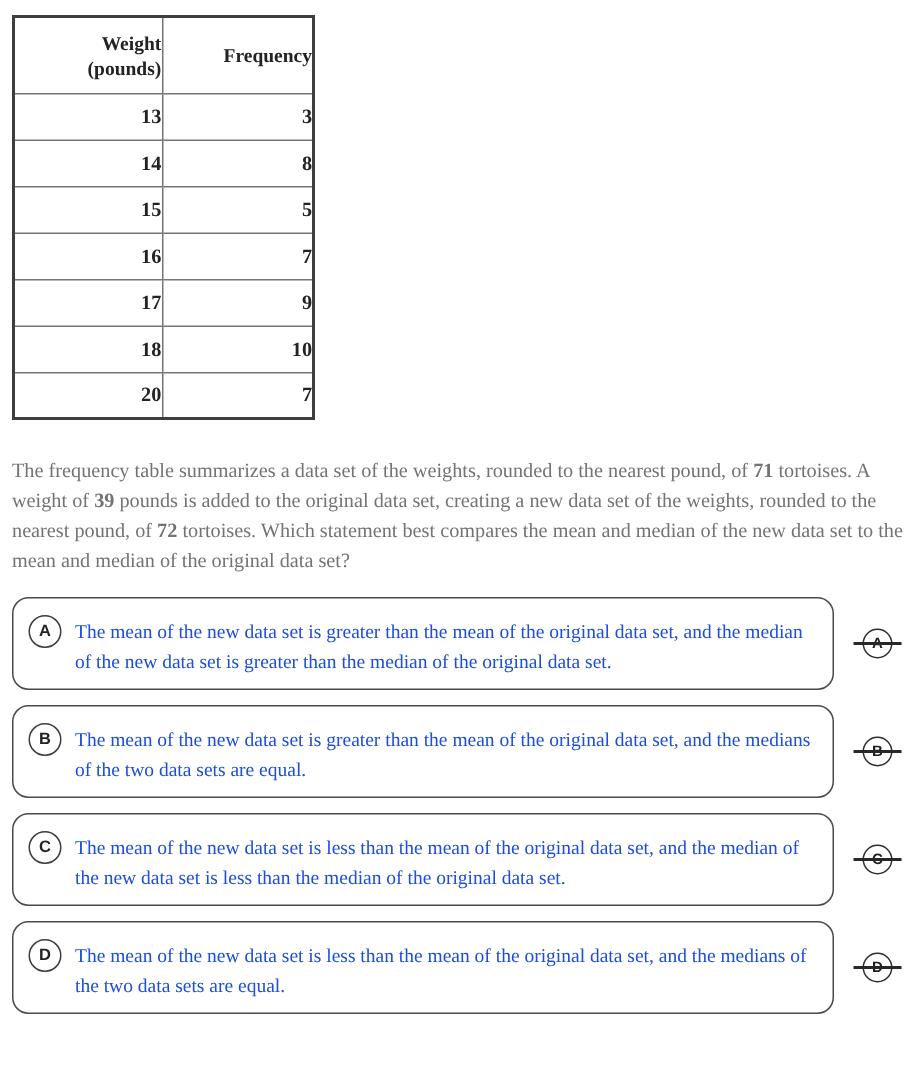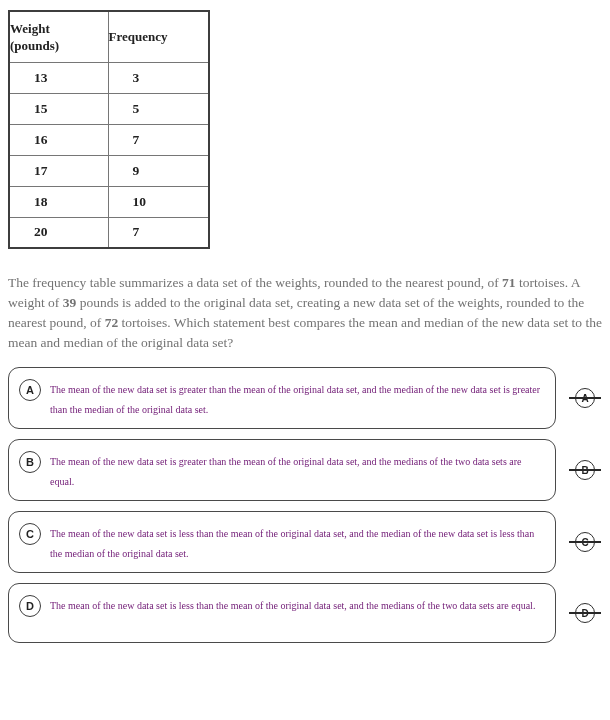--- a/index.html
+++ b/index.html
@@ -3,21 +3,21 @@
 <meta charset="utf-8">
 <style>
   * { margin:0; padding:0; box-sizing:border-box; }
   html,body { width:610px; height:720px; background:#ffffff; overflow:hidden; }
   body { font-family:"Liberation Serif", serif; color:#1f1f1f; }
 
   
   .freq-table {
     border-collapse:collapse;
     margin:10px 0 0 8px;
-    text-align:left;
+    text-align:right;
     color:#222222;
   }
   .freq-table, .freq-table th, .freq-table td { border:1px solid #767676; }
   .freq-table { border:2px solid #3e3e3e; }
   .freq-table th {
     width:99px; height:51px;
     font-size:13px; font-weight:bold;
     line-height:17px;
     white-space:pre-line;
     vertical-align:middle;
@@ -58,24 +58,24 @@
     width:22px; height:22px;
     border:1.5px solid #3c3c3c;
     border-radius:50%;
     display:flex; align-items:center; justify-content:center;
     font-family:"Liberation Sans", sans-serif;
     font-weight:bold; font-size:11px;
     color:#222222;
     margin-top:1px;
   }
   .choice-text {
-    font-size:10px;
+    font-size:13px;
     line-height:19.5px;
     padding-top:2px;
-    color:#701a75;
+    color:#1d4ed8;
   }
 
   
   .eliminator {
     position:relative;
     width:32px; height:24px;
     margin-left:13px;
     flex:0 0 auto;
     background:none; border:none;
     display:flex; align-items:center; justify-content:center;
@@ -107,20 +107,24 @@
     <tr>
       <th>Weight
 (pounds)</th>
       <th>Frequency</th>
     </tr>
   </thead>
   <tbody>
     <tr>
       <td>13</td>
       <td>3</td>
+    </tr>
+    <tr>
+      <td>14</td>
+      <td>8</td>
     </tr>
     <tr>
       <td>15</td>
       <td>5</td>
     </tr>
     <tr>
       <td>16</td>
       <td>7</td>
     </tr>
     <tr>

